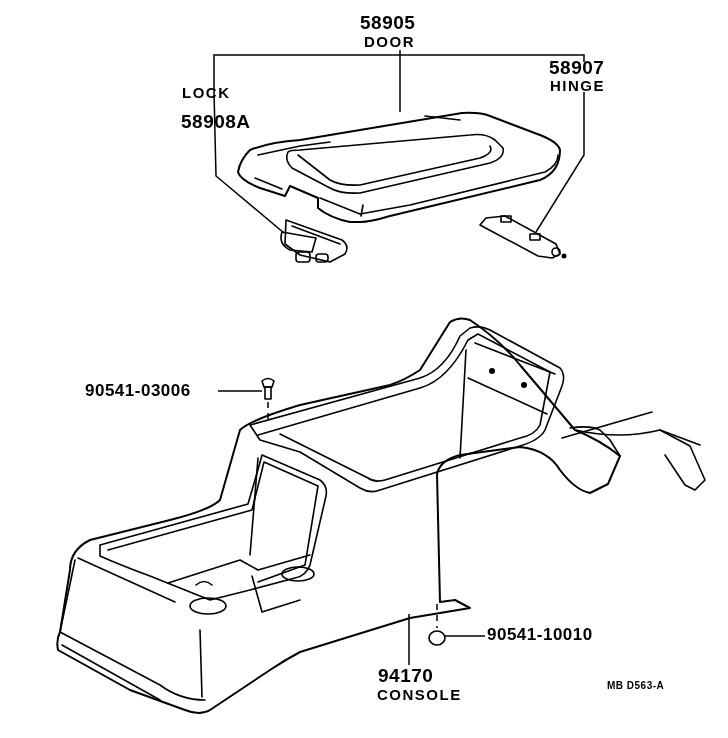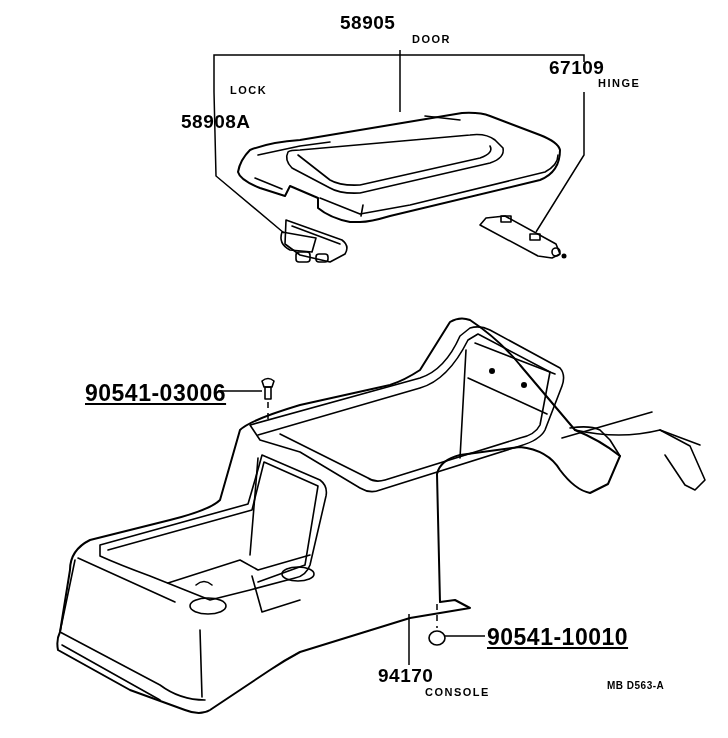--- a/index.html
+++ b/index.html
@@ -1,21 +1,21 @@
 <!DOCTYPE html>
 <html><head>
   <meta charset="utf-8">
   <style>
     html, body { margin: 0; padding: 0; background: #ffffff; }
     body { width: 728px; height: 738px; position: relative; overflow: hidden; font-family: "Liberation Sans", sans-serif; }
     .diagram { position: absolute; left: 0; top: 0; width: 728px; height: 738px; }
     .lbl { position: absolute; color: #000; font-family: "Liberation Sans", sans-serif; line-height: 1; white-space: nowrap; }
     .pn { font-size: 19px; font-weight: bold; letter-spacing: 0.5px; }
-    .nm { font-size: 11px; font-weight: bold; letter-spacing: 1.5px; margin-left: 48px; }
-    .pn-side { font-size: 23px; font-weight: bold; letter-spacing: 0.5px; text-decoration: underline; }
+    .nm { font-size: 15px; font-weight: bold; letter-spacing: 1.5px; }
+    .pn-side { font-size: 17px; font-weight: bold; letter-spacing: 0.5px; }
     .ref { font-size: 10px; font-weight: bold; letter-spacing: 0.5px; }
     svg .ln { fill: none; stroke: #000; stroke-width: 2; stroke-linejoin: round; stroke-linecap: round; }
     svg .thin { fill: none; stroke: #000; stroke-width: 1.6; stroke-linejoin: round; stroke-linecap: round; }
     svg .lead { fill: none; stroke: #000; stroke-width: 1.5; }
     svg .dash { fill: none; stroke: #000; stroke-width: 1.5; stroke-dasharray: 6 5; }
   </style>
 </head>
 <body>
 
 <div class="diagram">
@@ -97,27 +97,27 @@
 
     <g>
       <line class="lead" x1="409" y1="614" x2="409" y2="665"></line>
       <line class="dash" x1="437" y1="604" x2="437" y2="628"></line>
       <ellipse class="thin" cx="437" cy="638" rx="8" ry="7"></ellipse>
       <line class="lead" x1="445" y1="636" x2="485" y2="636"></line>
     </g>
   </svg>
 
   
-  <div class="lbl pn" style="left:340px; top:13px;">58905</div>
+  <div class="lbl pn" style="left:360px; top:13px;">58905</div>
   <div class="lbl nm" style="left:364px; top:34px;">DOOR</div>
 
   <div class="lbl pn" style="left:181px; top:64px;margin-top:48px;">58908A</div>
   <div class="lbl nm" style="left:182px; top:85px;text-align:right;">LOCK</div>
 
-  <div class="lbl pn" style="left:549px; top:58px;">67109</div>
+  <div class="lbl pn" style="left:549px; top:58px;">58907</div>
   <div class="lbl nm" style="left:550px; top:78px;">HINGE</div>
 
   <div class="lbl pn-side" style="left:85px; top:382px;">90541-03006</div>
 
   <div class="lbl pn-side" style="left:487px; top:626px;">90541-10010</div>
 
   <div class="lbl pn" style="left:378px; top:666px;">94170</div>
   <div class="lbl nm" style="left:377px; top:687px;">CONSOLE</div>
 
   <div class="lbl ref" style="left:607px; top:681px;">MB D563-A</div>

